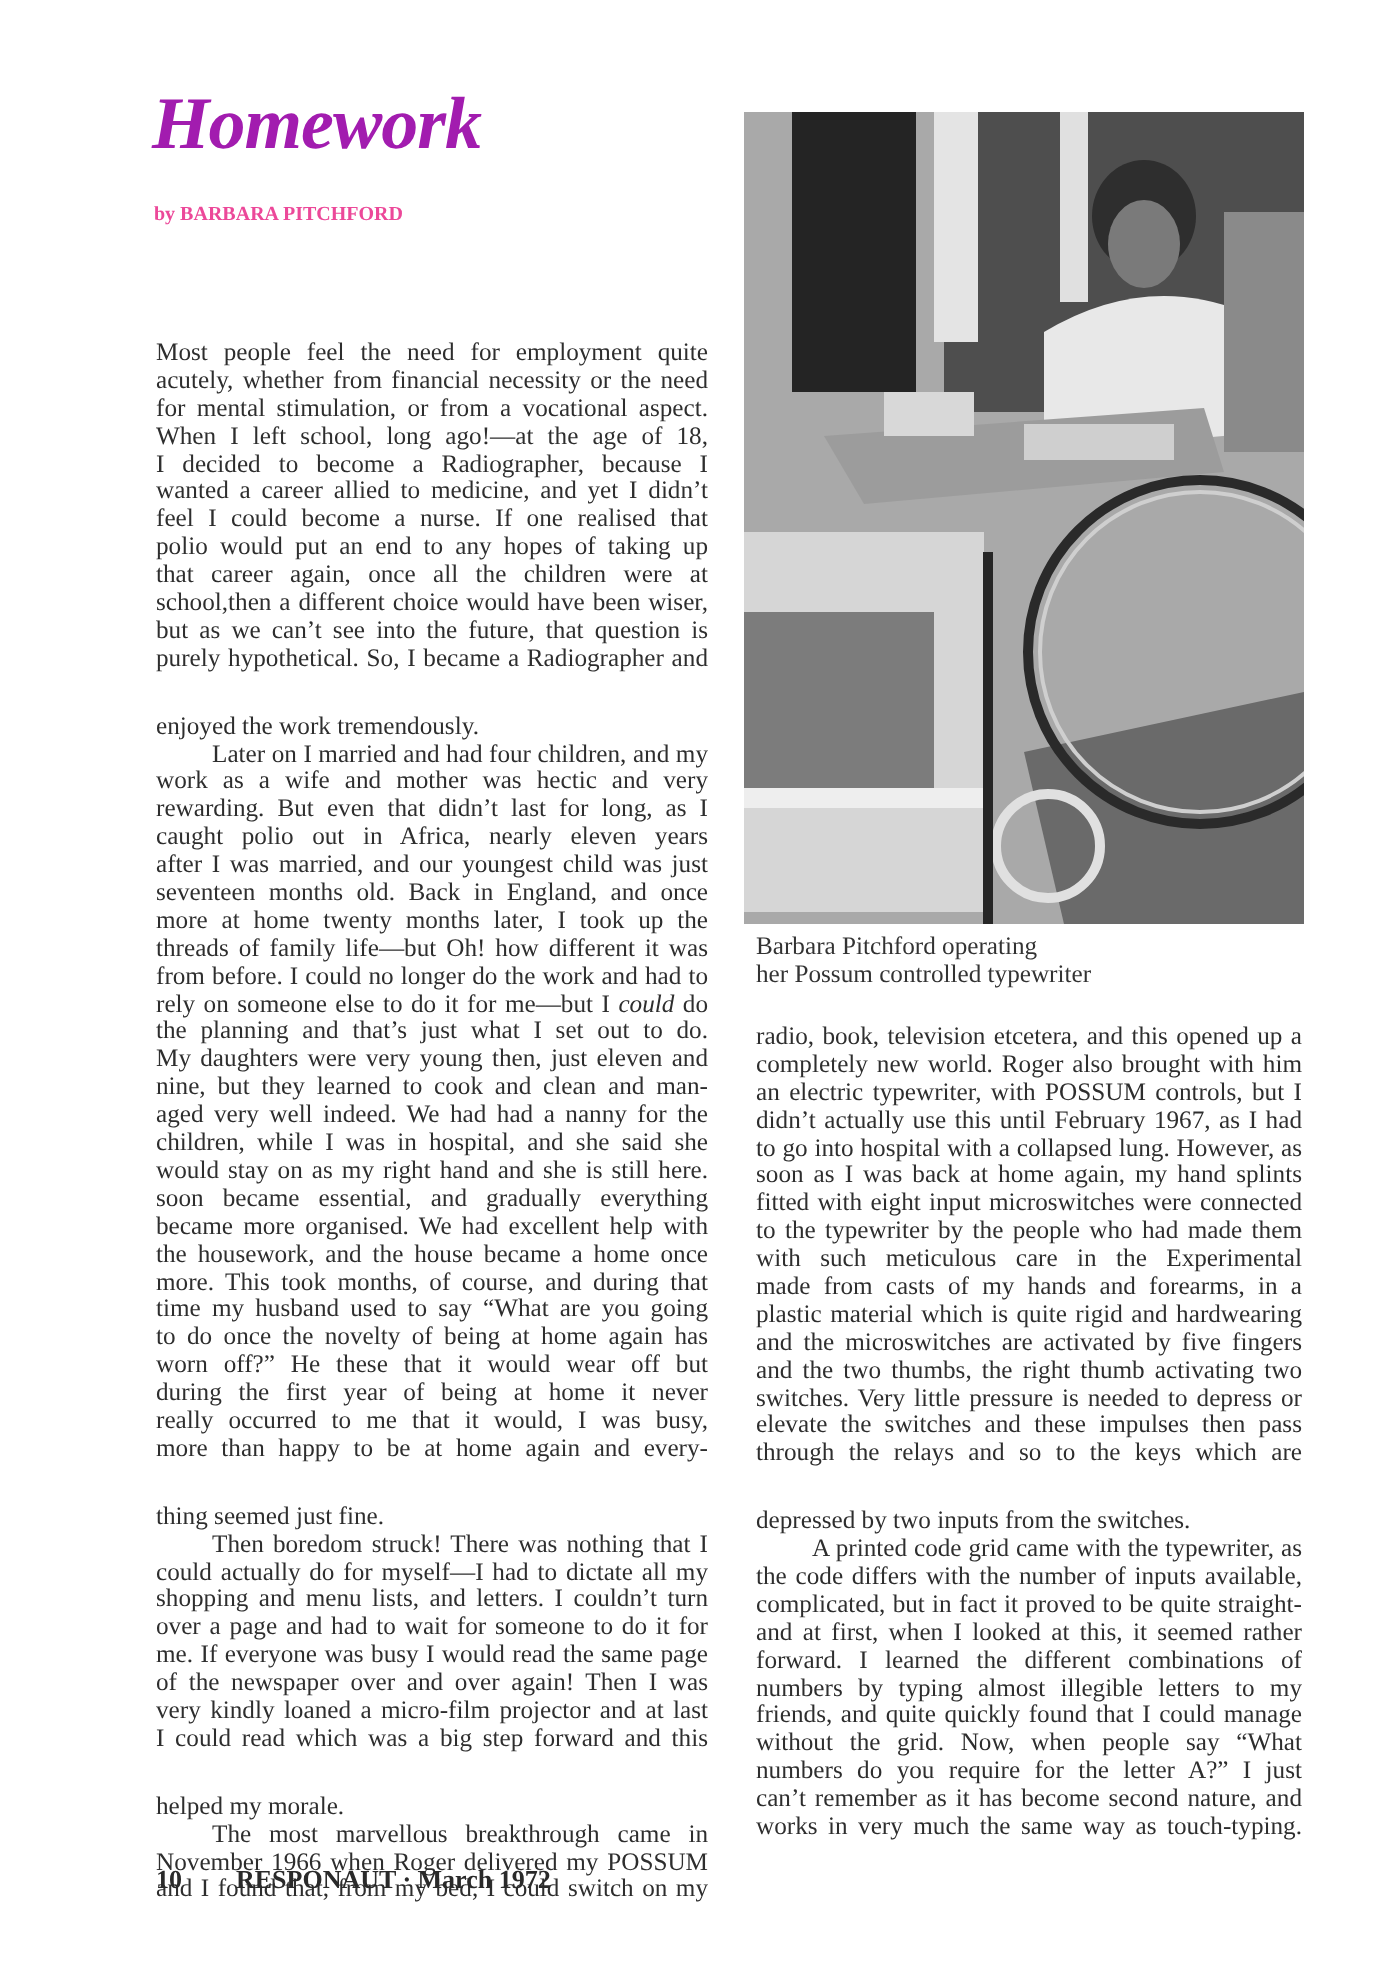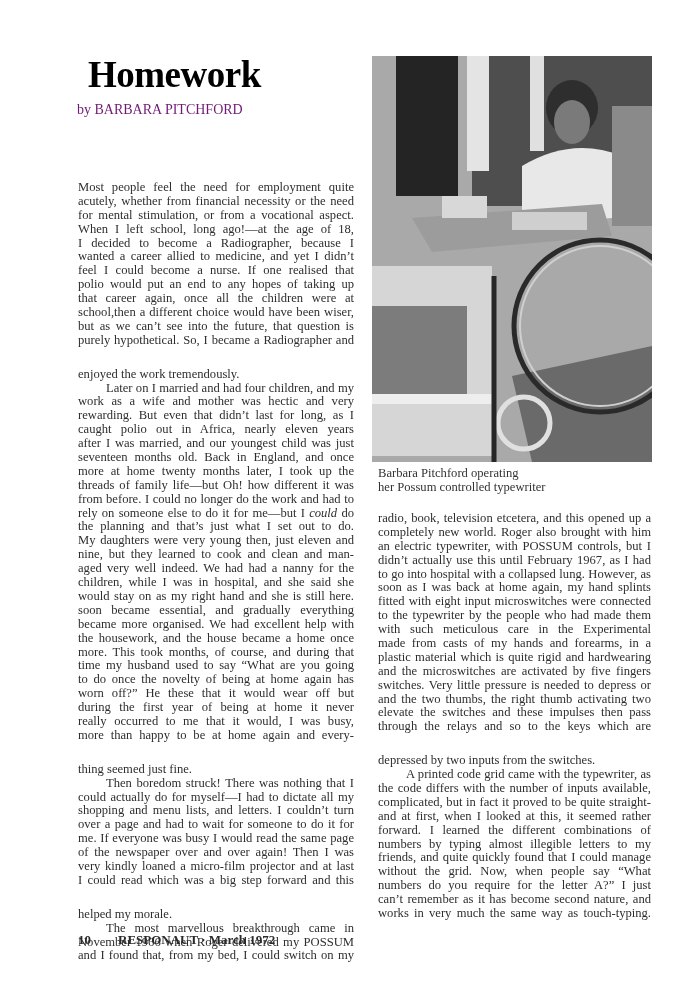--- a/index.html
+++ b/index.html
@@ -1,28 +1,28 @@
 <!DOCTYPE html>
 <html><head>
 <meta charset="utf-8">
 <style>
   html, body { margin: 0; padding: 0; background: #ffffff; }
   body { width: 690px; height: 982px; position: relative; overflow: hidden; color: #2b2b2b; }
   .page { position: absolute; left: 0; top: 0; width: 690px; height: 982px; background: #ffffff; }
   .title {
-    position: absolute; left: 76px; top: 44px; margin: 12px;
+    position: absolute; left: 76px; top: 44px; margin: 0;
     font-family: "Liberation Serif", serif; font-weight: bold; font-size: 37px;
-    letter-spacing: -0.5px; color: #000000; line-height: 1;
+    letter-spacing: -0.5px; color: #a21caf; line-height: 1; font-style: italic;
   }
   .byline {
     position: absolute; left: 77px; top: 102px; margin: 0;
-    font-family: "Liberation Serif", serif; font-weight: normal; font-size: 14px; color: #701a75;
+    font-family: "Liberation Serif", serif; font-weight: bold; font-size: 10px; color: #ec4899;
   }
   .col { position: absolute; font-family: "Liberation Serif", serif; font-size: 12.6px; line-height: 13.9px; color: #2e2e2e; }
-  .col-left { left: 78px; top: 181px; width: 276px; font-family: Liberation Serif, serif; }
+  .col-left { left: 78px; top: 170px; width: 276px; font-family: Liberation Serif, serif; }
   .col-right { left: 378px; top: 512px; width: 273px; }
   .line { display: block; white-space: nowrap; text-align: justify; text-align-last: justify; height: 13.9px; overflow: visible; }
   .line.last { text-align-last: left; margin-top: 20px; }
   .line.indent { padding-left: 8px; margin-left: 20px; }
   .line em { font-style: italic; }
   .photo {
     position: absolute; left: 372px; top: 56px; width: 280px; height: 406px;
     background: #8d8d8d; overflow: hidden;
   }
   .caption {
@@ -146,22 +146,22 @@
       <span class="line">an electric typewriter, with POSSUM controls, but I</span>
       <span class="line">didn’t actually use this until February 1967, as I had</span>
       <span class="line">to go into hospital with a collapsed lung. However, as</span>
       <span class="line">soon as I was back at home again, my hand splints</span>
       <span class="line">fitted with eight input microswitches were connected</span>
       <span class="line">to the typewriter by the people who had made them</span>
       <span class="line">with such meticulous care in the Experimental</span>
       <span class="line">made from casts of my hands and forearms, in a</span>
       <span class="line">plastic material which is quite rigid and hardwearing</span>
       <span class="line">and the microswitches are activated by five fingers</span>
+      <span class="line">and the two thumbs, the right thumb activating two</span>
       <span class="line">switches. Very little pressure is needed to depress or</span>
-      <span class="line">and the two thumbs, the right thumb activating two</span>
       <span class="line">elevate the switches and these impulses then pass</span>
       <span class="line">through the relays and so to the keys which are</span>
       <span class="line last">depressed by two inputs from the switches.</span>
       <span class="line indent">A printed code grid came with the typewriter, as</span>
       <span class="line">the code differs with the number of inputs available,</span>
       <span class="line">complicated, but in fact it proved to be quite straight-</span>
       <span class="line">and at first, when I looked at this, it seemed rather</span>
       <span class="line">forward. I learned the different combinations of</span>
       <span class="line">numbers by typing almost illegible letters to my</span>
       <span class="line">friends, and quite quickly found that I could manage</span>

